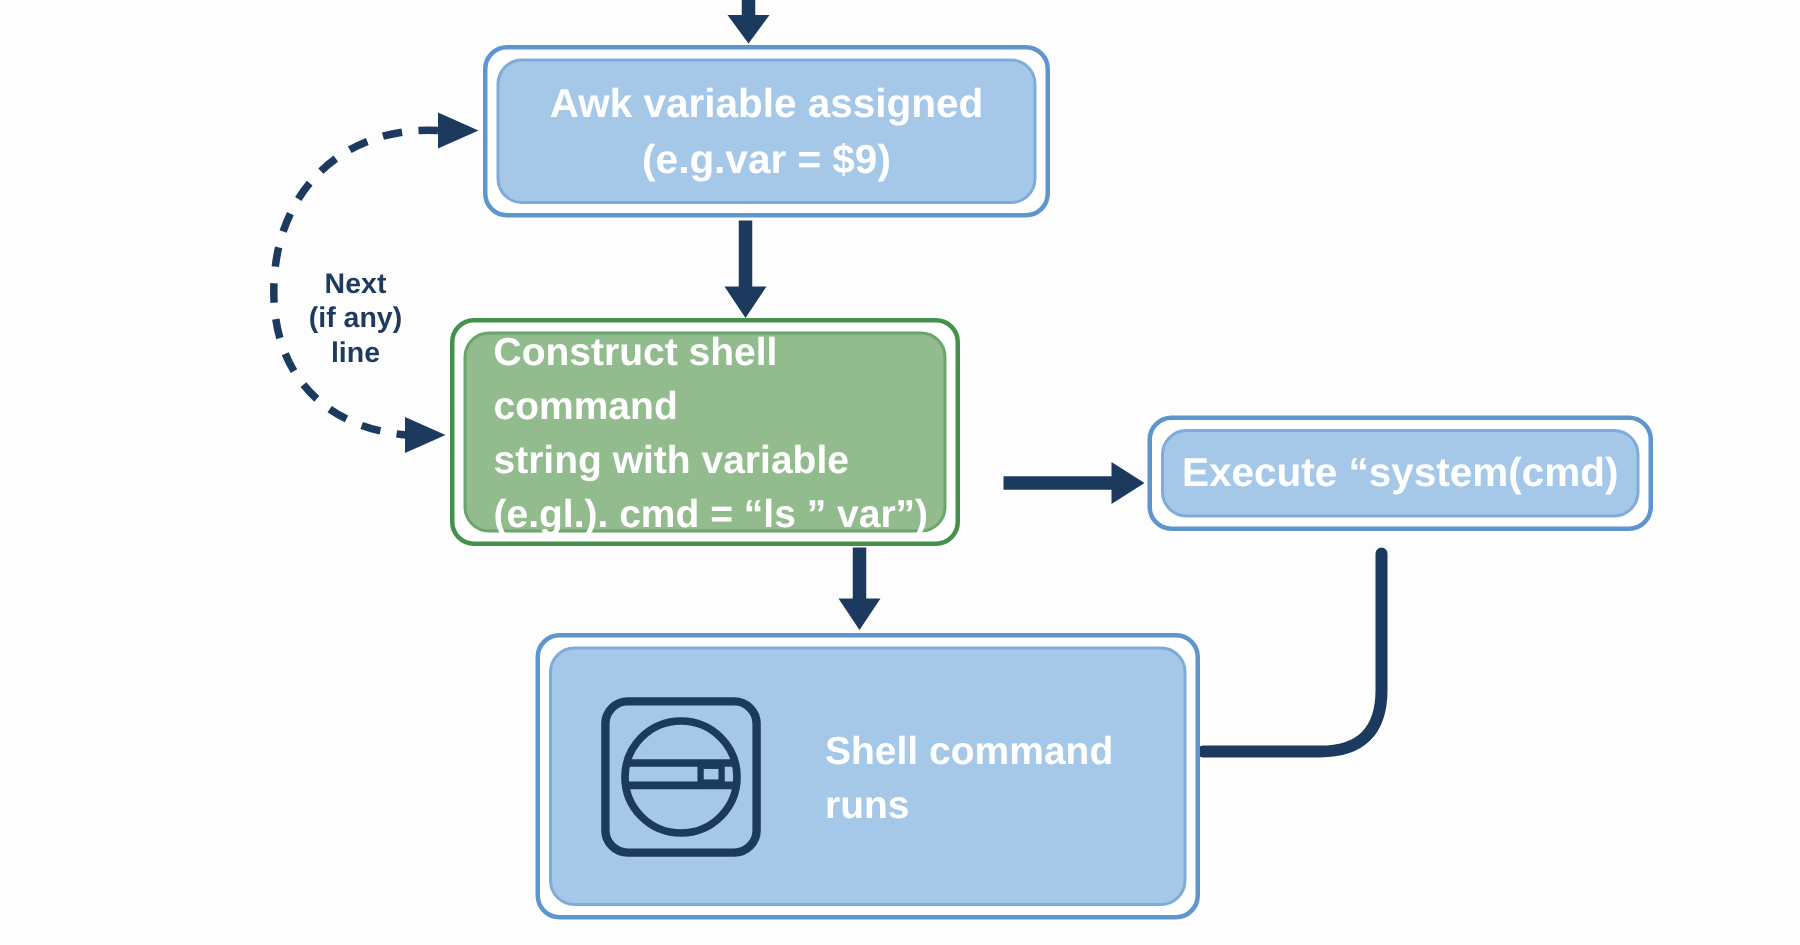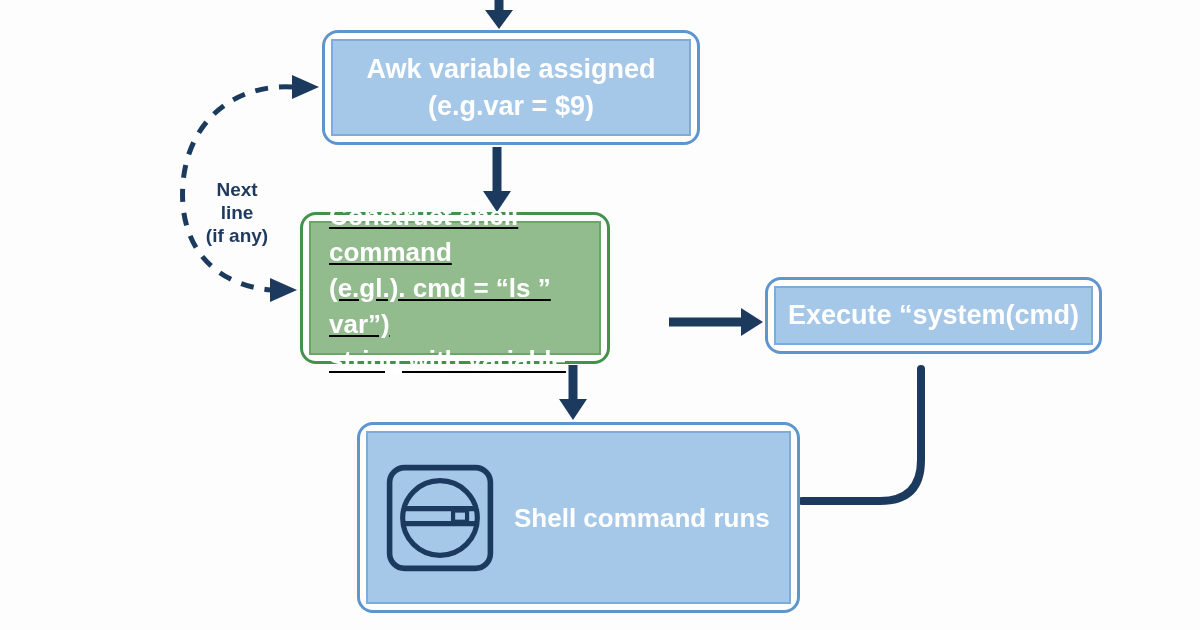--- a/index.html
+++ b/index.html
@@ -9,41 +9,41 @@
     font-family: "Liberation Sans", sans-serif;
     position: relative;
   }
   .canvas { position: absolute; left: 0; top: 0; width: 1200px; height: 630px; }
   .edges-layer { position: absolute; left: 0; top: 0; width: 1200px; height: 630px; pointer-events: none; }
 
   
   .node { position: absolute; background: #ffffff; border-radius: 16px; padding: 6px; }
   .node .inner {
     width: 100%; height: 100%;
-    border-radius: 0;
+    border-radius: 17px;
     display: flex; flex-direction: column; justify-content: center;
     color: #ffffff; font-weight: bold;
   }
   .node.blue  { border: 3px solid #5e95cd; }
   .node.blue .inner  { background: #a6c8e8; border: 2px solid #7fabdb; }
   .node.green { border: 3px solid #43914a; }
   .node.green .inner { background: #93bc8e; border: 2px solid #6ba56a; }
 
   .center-text .inner { align-items: center; text-align: center; }
   .left-text .inner   { align-items: flex-start; text-align: left; padding-left: 18px; padding-right: 10px; }
 
   .t27 { font-size: 27px; line-height: 37px; }
   .t26 { font-size: 26px; line-height: 36px; }
 
   .node-awk      { left: 322px; top: 30px;  width: 378px; height: 115px; }
-  .node-construct{ left: 300px; top: 212px; width: 310px; height: 152px; text-decoration: underline; }
+  .node-construct{ left: 300px; top: 212px; width: 340px; height: 152px; }
   .node-execute  { left: 765px; top: 277px; width: 337px; height: 77px; }
   .node-shell    { left: 357px; top: 422px; width: 443px; height: 191px; }
 
-  .node-shell .inner { flex-direction: row; align-items: center; justify-content: flex-start; padding-left: 16px; }
+  .node-shell .inner { flex-direction: row; align-items: center; justify-content: flex-start; padding-left: 30px; gap: 22px; }
   .shell-icon { width: 112px; height: 112px; flex: 0 0 auto; margin-right: 18px; }
   .shell-lines { display: flex; flex-direction: column; text-align: left; }
 
   .loop-label {
     position: absolute; left: 162px; top: 178px; width: 150px;
     text-align: center;
     color: #1e3a5f; font-size: 19px; line-height: 23px; font-weight: 600;
   }
 </style>
 </head>
@@ -77,36 +77,36 @@
 
     <g>
       <path d="M 292 87 C 233 84, 188 122, 183 183 C 178 246, 214 285, 271 290" fill="none" stroke="#1c3a5e" stroke-width="5" stroke-dasharray="13 11"></path>
       <polygon points="292,75 292,99 319,87" fill="#1c3a5e"></polygon>
       <polygon points="270,278 270,302 297,290" fill="#1c3a5e"></polygon>
     </g>
   </svg>
 
   <div class="loop-label">
     <div>Next</div>
+    <div>(if any)</div>
     <div>line</div>
-    <div>(if any)</div>
   </div>
 
   <div class="node blue center-text node-awk">
     <div class="inner t27">
       <div>Awk variable assigned</div>
       <div>(e.g.var = $9)</div>
     </div>
   </div>
 
   <div class="node green left-text node-construct">
     <div class="inner t26">
       <div>Construct shell command</div>
+      <div>string with variable</div>
       <div>(e.gl.). cmd = “ls ” var”)</div>
-      <div>string with variable</div>
     </div>
   </div>
 
   <div class="node blue center-text node-execute">
     <div class="inner t27">
       <div>Execute “system(cmd)</div>
     </div>
   </div>
 
   <div class="node blue node-shell">

